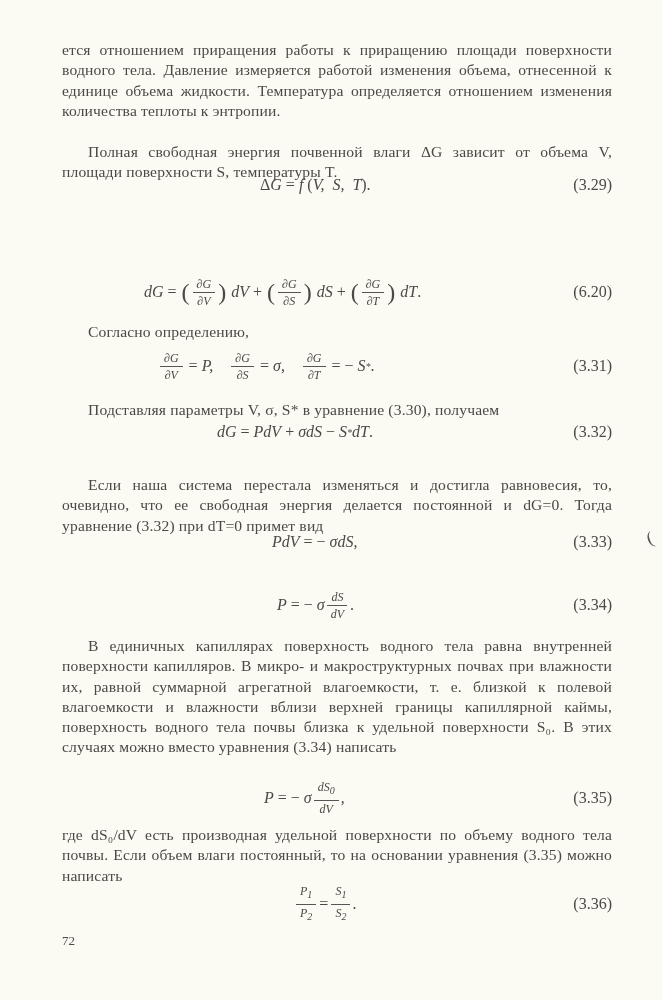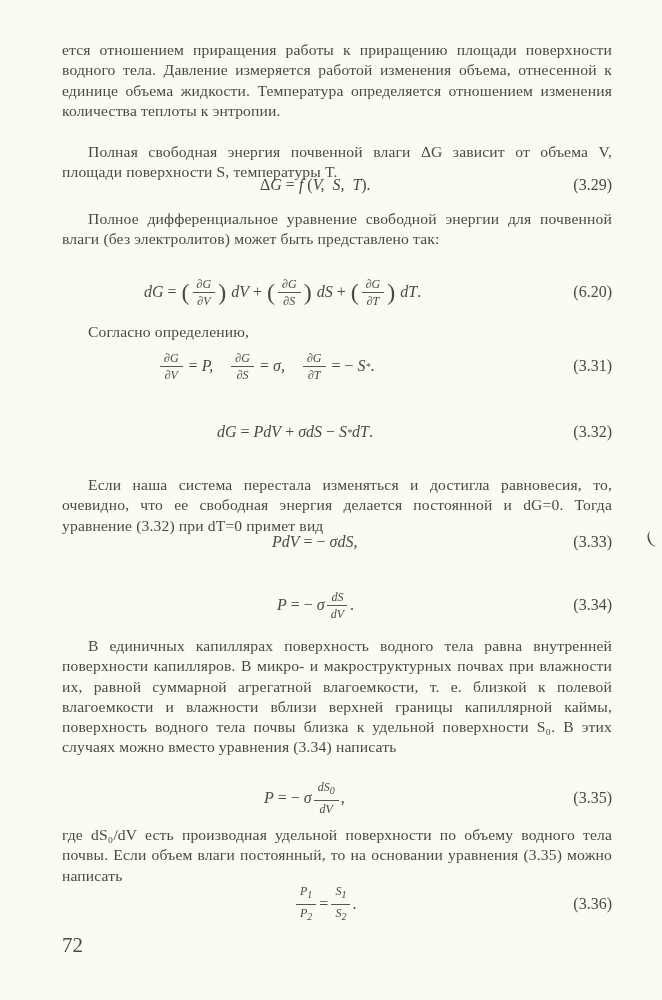--- a/index.html
+++ b/index.html
@@ -23,21 +23,21 @@
     font-size: 16px; display: flex; align-items: center;
   }
   .eq .body { position: absolute; font-style: italic; white-space: nowrap; display: flex; align-items: center; }
   .eq .num { position: absolute; right: 0; font-style: normal; }
   .frac { display: inline-flex; flex-direction: column; align-items: center; vertical-align: middle; margin: 0 2px; font-size: 12px; line-height: 14px; }
   .frac .n { border-bottom: 1px solid #555; padding: 0 4px 1px; }
   .frac .d { padding: 1px 4px 0; }
   .paren { font-size: 24px; font-style: normal; margin: 0 1px; }
   .rm { font-style: normal; }
   .op { font-style: normal; margin: 0 4px; }
-  .pageno { position: absolute; left: 62px; top: 933px; font-size: 21px; }
+  .pageno { position: absolute; left: 62px; top: 933px; font-size: 13px; }
   .mark { position: absolute; left: 647px; top: 528px; font-size: 18px; color: #555; transform: rotate(-20deg); }
   sub { font-size: 10px; }
   sup { font-size: 10px; }
 </style>
 </head>
 <body>
 
 <div class="page">
 
   <div class="para last-line-left" style="top:40px;">
@@ -48,23 +48,20 @@
     <span class="ind"></span><span>Полная свободная энергия почвенной влаги ΔG зависит от объема V, площади поверхности S, температуры T.</span>
   </div>
 
   <div class="eq" style="top:165px;">
     <div class="body" style="left:198px;">
       <span class="rm">Δ</span>G<span class="op">=</span>f<span class="rm">&nbsp;(</span>V,&nbsp; S,&nbsp; T<span class="rm">).</span>
     </div>
     <span class="num">(3.29)</span>
   </div>
 
-  <div class="para last-line-left" style="top:209px;">
-    <span class="ind"></span><span>Полное дифференциальное уравнение свободной энергии для почвенной влаги (без электролитов) может быть представлено так:</span>
-  </div>
 
   <div class="eq" style="top:272px;">
     <div class="body" style="left:82px;">
       dG<span class="op">=</span><span class="paren">(</span><span class="frac">
           <span class="n">∂G</span>
           <span class="d">∂V</span>
         </span><span class="paren">)</span>&nbsp;dV<span class="op">+</span><span class="paren">(</span><span class="frac">
           <span class="n">∂G</span>
           <span class="d">∂S</span>
         </span><span class="paren">)</span>&nbsp;dS<span class="op">+</span><span class="paren">(</span><span class="frac">
@@ -90,20 +87,23 @@
           <span class="d">∂S</span>
         </span><span class="op">=</span>σ,&nbsp;&nbsp;&nbsp;&nbsp;
       <span class="frac">
           <span class="n">∂G</span>
           <span class="d">∂T</span>
         </span><span class="op">=</span><span class="rm">−</span>&nbsp;S<sup>*</sup><span class="rm">.</span>
     </div>
     <span class="num">(3.31)</span>
   </div>
 
+  <div class="para" style="top:400px;">
+    <span class="ind"></span><span>Подставляя параметры V, σ, S* в уравнение (3.30), получаем</span>
+  </div>
 
   <div class="eq" style="top:412px;">
     <div class="body" style="left:155px;">
       dG<span class="op">=</span>PdV<span class="op">+</span>σdS<span class="op">−</span>S<sup>*</sup>dT<span class="rm">.</span>
     </div>
     <span class="num">(3.32)</span>
   </div>
 
   <div class="para last-line-left" style="top:475px;">
     <span class="ind"></span><span>Если наша система перестала изменяться и достигла равновесия, то, очевидно, что ее свободная энергия делается постоянной и dG=0. Тогда уравнение (3.32) при dT=0 примет вид</span>

